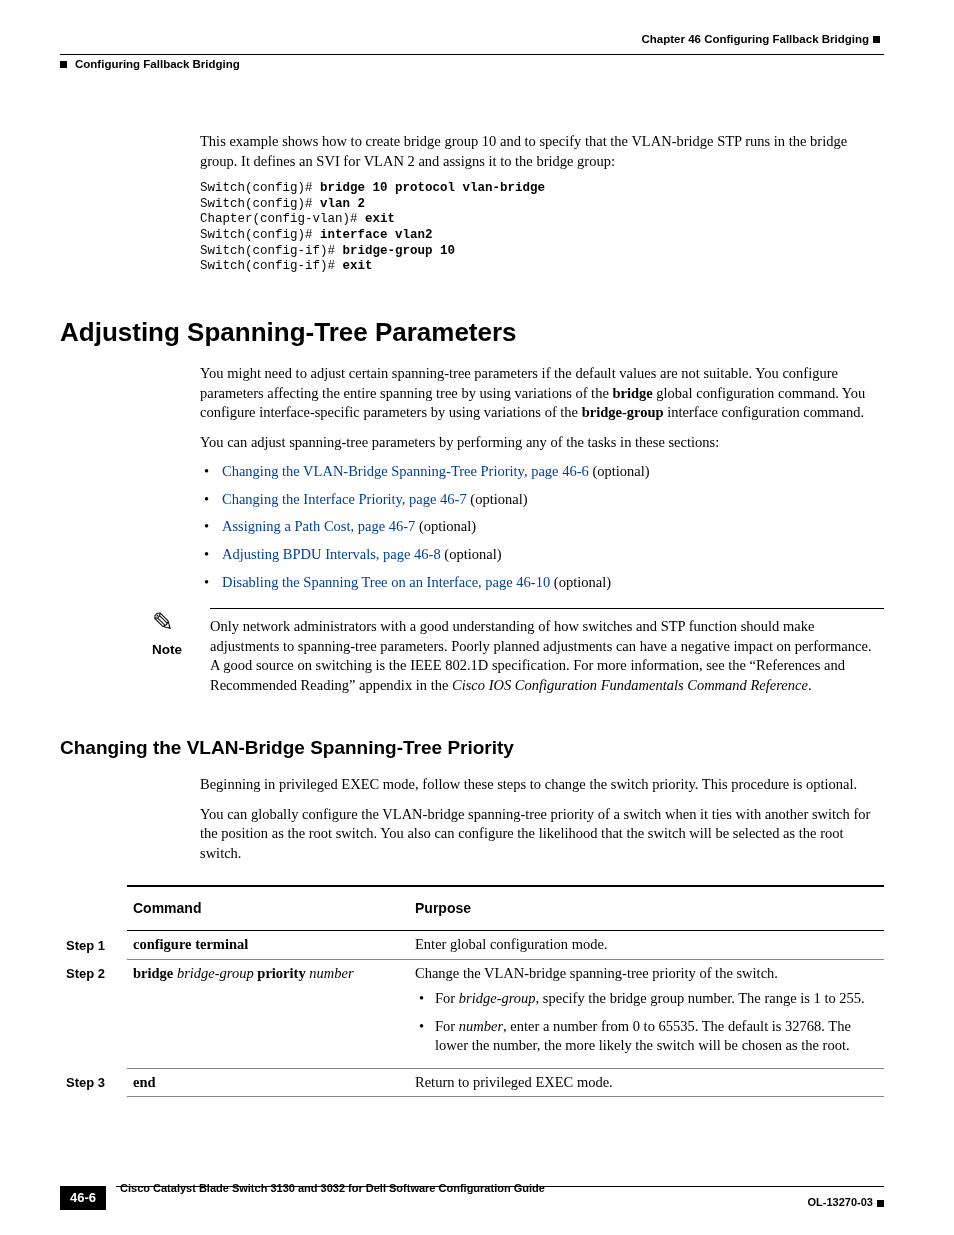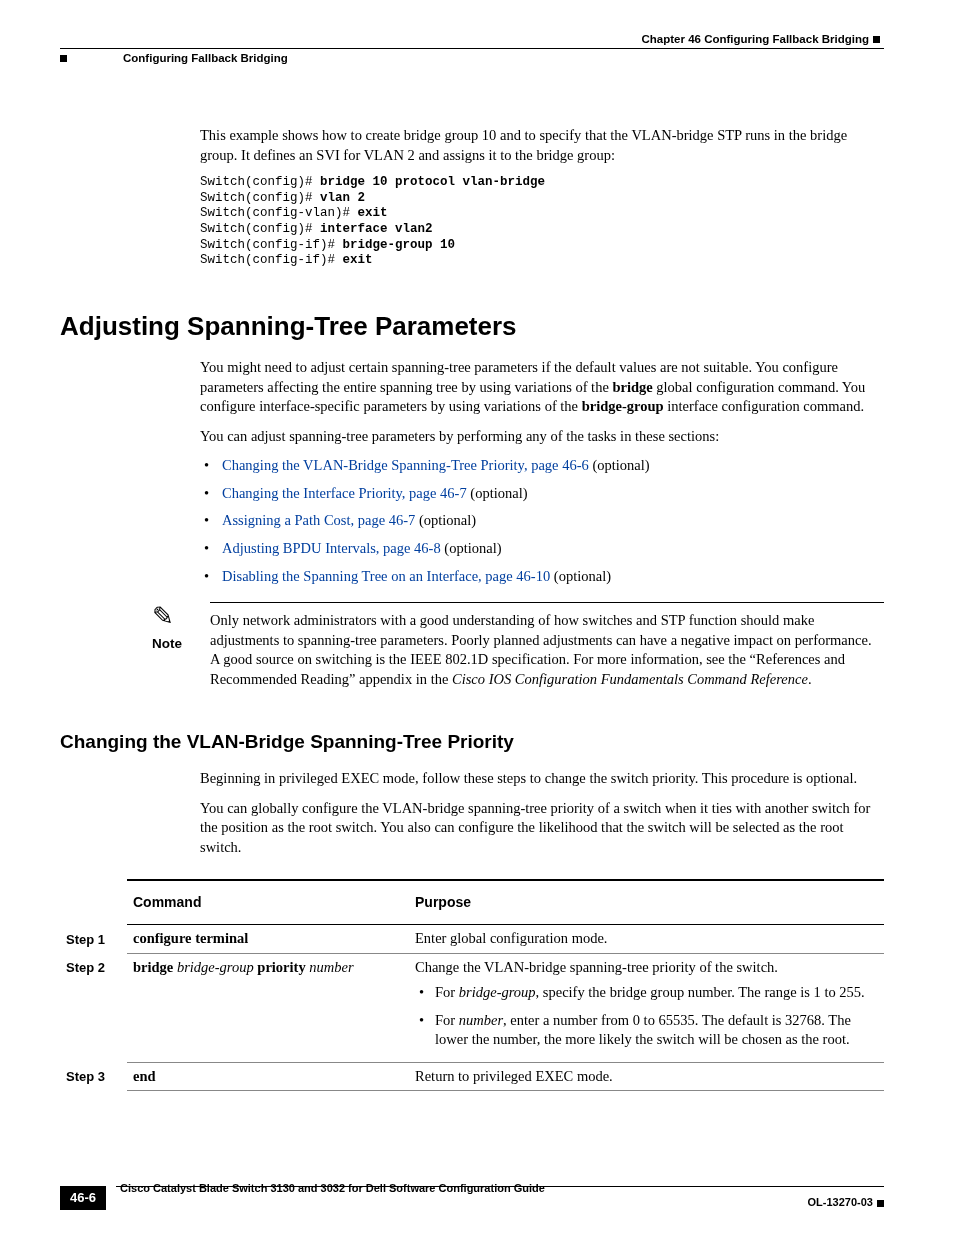--- a/index.html
+++ b/index.html
@@ -34,23 +34,23 @@
     background: #000;
     vertical-align: middle;
     margin-left: 4px;
   }
   .top-header-left {
     display: flex;
     align-items: center;
     font-family: Arial, Helvetica, sans-serif;
     font-weight: bold;
     font-size: 11.5px;
+    margin-top: 6px;
     border-top: 1px solid #000;
     padding-top: 2px;
-    gap: 48px;
   }
   .top-header-left .marker {
     width: 7px; height: 7px;
     background: #000;
     margin-right: 8px;
   }
   .body-indent {
     margin-left: 140px;
   }
   p.body {
@@ -233,21 +233,21 @@
       <span>Configuring Fallback Bridging</span>
     </div>
   </div>
 
   <div style="height:50px"></div>
 
   <div class="body-indent">
     <p class="body">This example shows how to create bridge group 10 and to specify that the VLAN-bridge STP runs in the bridge group. It defines an SVI for VLAN 2 and assigns it to the bridge group:</p>
     <div class="codeblock"><span>Switch(config)# </span><b>bridge 10 protocol vlan-bridge</b>
 <span>Switch(config)# </span><b>vlan 2</b>
-<span>Switch(config-vlan)# </span><b>exit</b>
+<span>Chapter(config-vlan)# </span><b>exit</b>
 <span>Switch(config)# </span><b>interface vlan2</b>
 <span>Switch(config-if)# </span><b>bridge-group 10</b>
 <span>Switch(config-if)# </span><b>exit</b></div>
   </div>
 
   <h1 class="section">Adjusting Spanning-Tree Parameters</h1>
 
   <div class="body-indent">
     <p class="body">
       <span>You might need to adjust certain spanning-tree parameters if the default values are not suitable. You configure parameters affecting the entire spanning tree by using variations of the </span><b>bridge</b><span> global configuration command. You configure interface-specific parameters by using variations of the </span><b>bridge-group</b><span> interface configuration command.</span>

